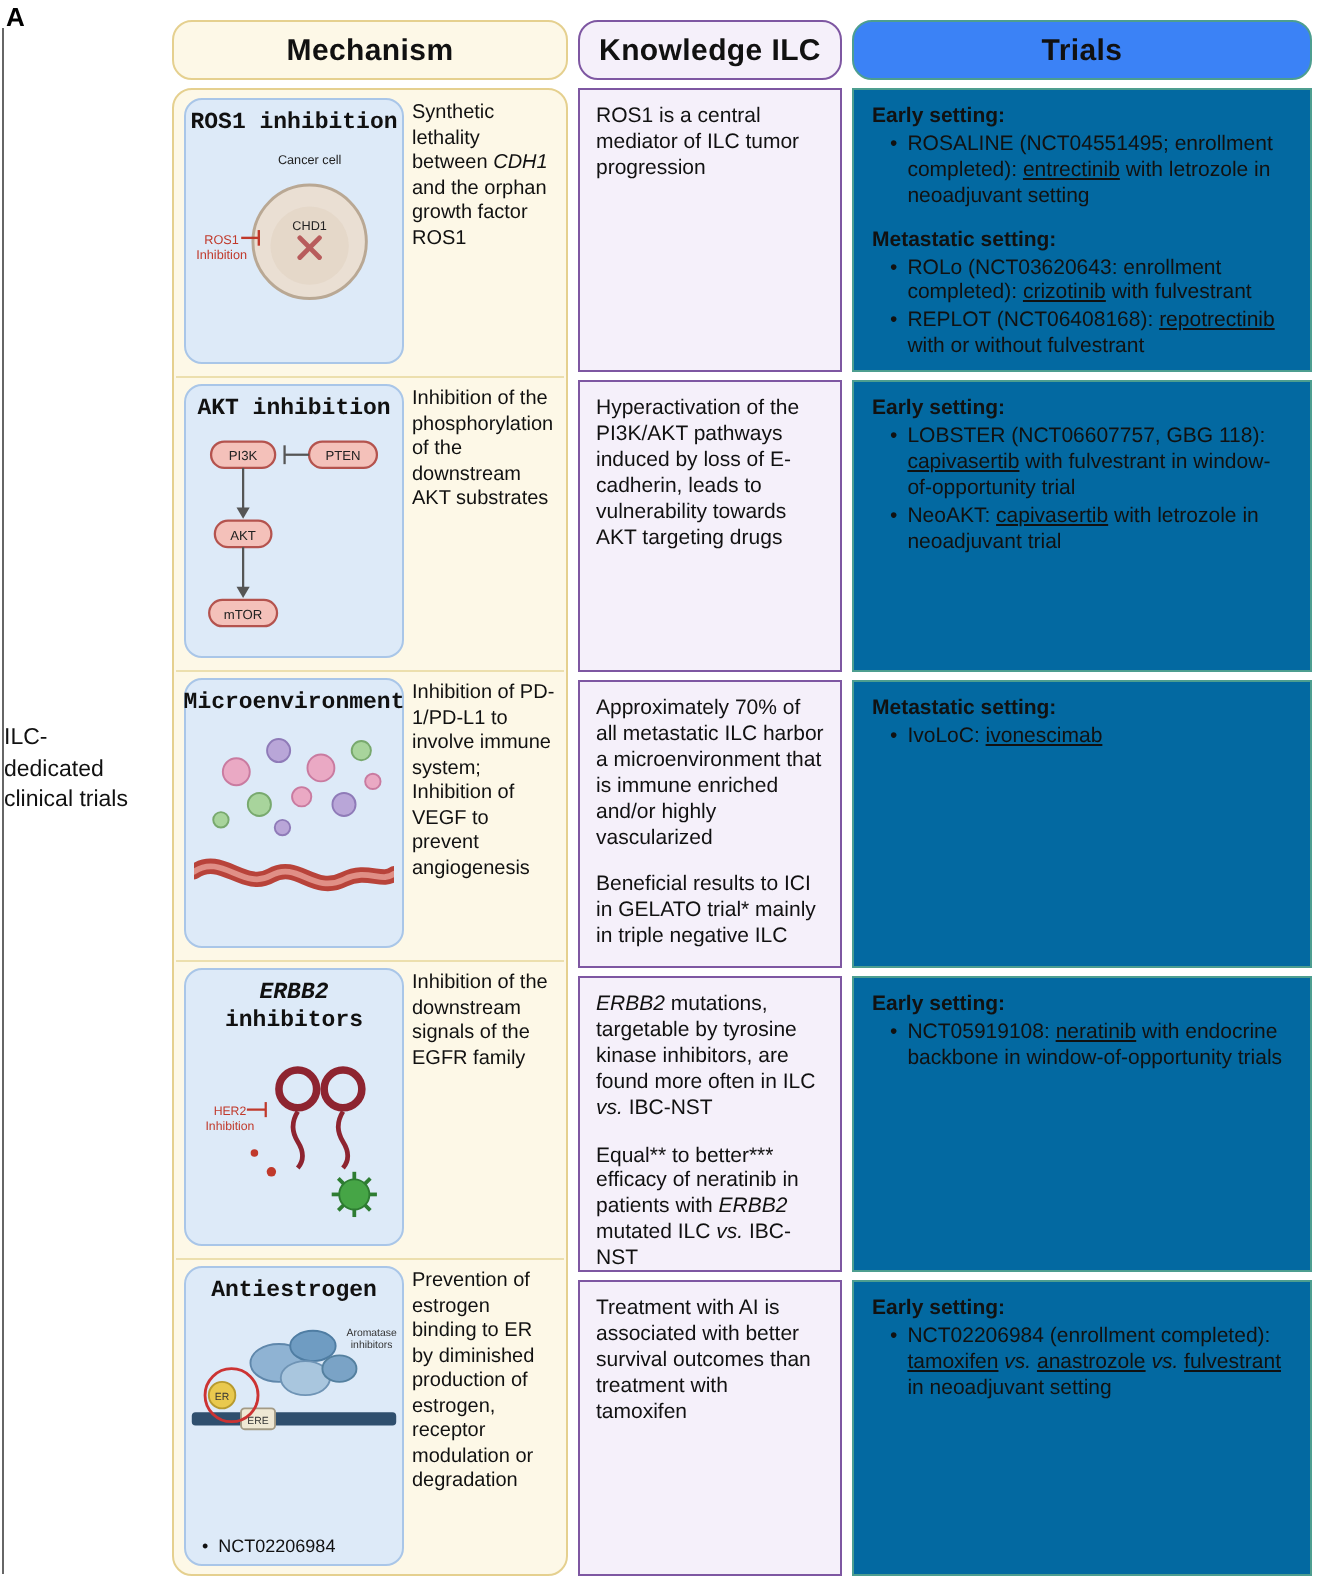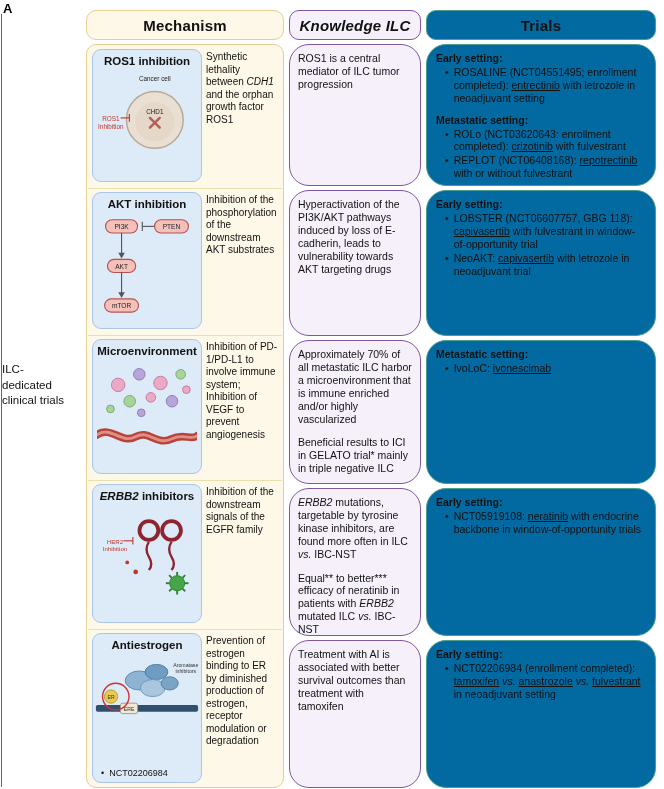--- a/index.html
+++ b/index.html
@@ -15,46 +15,46 @@
   .side-label span { display:block; }
 
   .grid { position:absolute; left:86px; top:10px; width:514px; display:grid;
     grid-template-columns:198px 132px 230px;
     grid-template-rows:30px 142px 146px 144px 148px 148px;
     column-gap:5px; row-gap:4px; }
 
   .col-header { border-radius:10px; border:1.5px solid; display:flex; align-items:center;
     justify-content:center; font-size:15px; font-weight:600; letter-spacing:0.2px; }
   .hdr-mech  { grid-area:1/1; background:#fdf8e7; border-color:#e5d08f; }
-  .hdr-know  { grid-area:1/2; background:#f5f0fa; border-color:#7e57a2;font-style:italic; }
-  .hdr-trials{ grid-area:1/3; background:#0369a1; border-color:#4d9e90; }
+  .hdr-know  { grid-area:1/2; background:#f5f0fa; border-color:#7e57a2; }
+  .hdr-trials{ grid-area:1/3; background:#3b82f6; border-color:#4d9e90; }
 
   .mech-body { grid-column:1; grid-row:2/7; background:#fdf8e7; border:1.5px solid #e5d08f;
     border-radius:10px; display:grid; grid-template-rows:139px 144px 142px 146px 1fr; row-gap:3px; padding:1px; }
   .mech-row { display:flex; gap:4px; padding:3px 4px; align-items:stretch; }
   .mech-row + .mech-row { border-top:1px solid #ecdfae;justify-content:center; }
 
   .blue-box { width:110px; flex:none; background:#ddeaf8; border:1.5px solid #a9c6e8;
     border-radius:9px; display:flex; flex-direction:column; align-items:center; padding:3px 2px; }
   .card-title { font-size:11.5px; font-weight:bold; text-align:center; line-height:1.1; margin:2px 0 1px; }
   .card-note { align-self:flex-start; margin:auto 0 1px 4px; font-size:9px; }
   .card-note .blk-li { margin-left:2px; }
   .mech-desc { flex:1; font-size:10px; line-height:1.25; padding-top:2px; overflow-wrap:anywhere; }
 
-  .cell { border-radius:20px; border:1.5px solid; padding:7px 8px; font-size:10.5px; line-height:1.23; }
+  .cell { border-radius:0; border:1.5px solid; padding:7px 8px; font-size:10.5px; line-height:1.23; }
   .know-cell { grid-column:2; background:#f5f0fa; border-color:#7e57a2; }
   .trials-cell { grid-column:3; background:#0369a1; border-color:#4d9e90; padding:7px 9px; }
   .r2{grid-row:2}.r3{grid-row:3}.r4{grid-row:4}.r5{grid-row:5}.r6{grid-row:6}
 
   .blk-h { font-weight:bold; }
   .blk-h:not(:first-child) { margin-top:9px; }
   .blk-p + .blk-p { margin-top:11px; }
   .blk-li { display:flex; gap:5px; margin-left:9px; margin-top:1px; }
   .li-dot { flex:none; }
-  .seg-b { font-weight:bold; }
+  .seg-b { font-weight:bold;font-family:Liberation Mono, monospace; }
   .seg-i { font-style:italic; }
   .seg-u { text-decoration:underline; }
 
   svg.illu { display:block; margin-top:2px; }
   .t-label { font-size:6.5px; fill:#222; }
   .t-red { font-size:6.5px; fill:#c0392b; }
   .t-pill { font-size:7px; fill:#222; }
   .t-tiny { font-size:5.5px; fill:#333; }
   .pill { fill:#f4c1ba; stroke:#b4534e; stroke-width:1.2; }
 </style>

